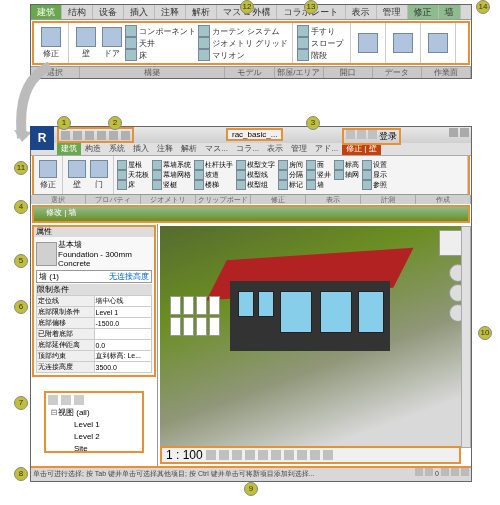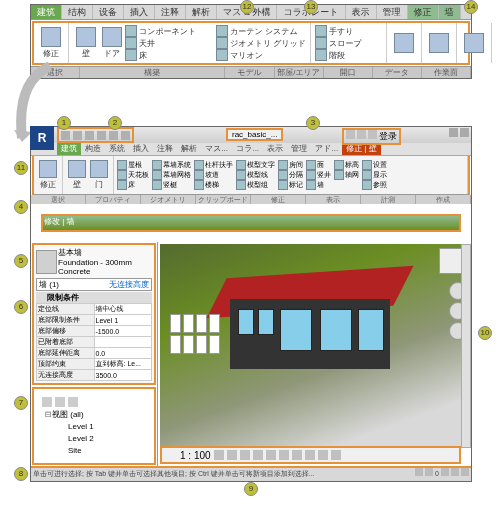--- a/index.html
+++ b/index.html
@@ -7,21 +7,21 @@
 
 .top-ribbon{position:absolute;left:30px;top:4px;width:440px;background:#fff;border:1px solid #666}
 .tr-tabs{height:14px;background:#d8d8d8;border-bottom:1px solid #999;display:flex}
 .tr-tab{padding:0 6px;font-size:9px;line-height:14px;color:#333;border-right:1px solid #bbb}
 .tr-tab.active{background:#6aa84f;color:#fff}
 .tr-tab.mod{background:#8fbc8f}
 .tr-body{display:flex;border:2px solid #e69138;margin:1px}
 .tr-group{display:flex;align-items:center;padding:2px 4px;border-right:1px solid #ccc}
 .bigbtn{width:26px;height:32px;display:flex;flex-direction:column;align-items:center;justify-content:center;font-size:8px;color:#333}
 .bigbtn .ico{width:18px;height:18px;background:#b0c4de;border:1px solid #789;margin-bottom:1px}
-.smallgrid{display:grid;grid-template-columns:auto auto;gap:0 20px;font-size:8px;color:#333}
+.smallgrid{display:grid;grid-template-columns:auto auto;gap:0 2px;font-size:8px;color:#333}
 .smallgrid span{display:flex;align-items:center;gap:2px;white-space:nowrap}
 .smallgrid .si{width:10px;height:10px;background:#a2c4c9;border:1px solid #789;display:inline-block}
 .tr-foot{height:11px;background:#c8c8c8;display:flex;font-size:8px;color:#555;border-top:1px solid #999}
 .tr-foot span{flex:1;text-align:center;border-right:1px solid #aaa}
 
 .arrow{position:absolute;left:12px;top:62px;width:40px;height:80px}
 
 .main{position:absolute;left:30px;top:126px;width:440px;height:354px;border:1px solid #666;background:#fff;display:flex;flex-direction:column}
 .titlebar{height:16px;background:linear-gradient(#e8e8e8,#d0d0d0);display:flex;align-items:center;position:relative}
 .appicon{width:24px;height:24px;background:#1c4587;position:absolute;left:-1px;top:-1px;display:flex;align-items:center;justify-content:center;color:#fff;font-size:12px;font-weight:bold;z-index:2}
@@ -38,64 +38,64 @@
 .menubar .mmod{background:#c2410c;color:#fff}
 .mribbon{height:38px;background:#f4f4f4;border-bottom:1px solid #999;display:flex;border-left:2px solid #e69138;border-right:2px solid #e69138;margin:0 1px}
 .mrib-g{display:flex;align-items:center;padding:1px 3px;border-right:1px solid #ccc}
 .mribbon .bigbtn{width:22px;height:34px}
 .mribbon .bigbtn .ico{width:16px;height:16px}
 .mrib-sm{display:grid;grid-template-columns:repeat(2,auto);gap:0 3px;font-size:7px}
 .mrib-sm span{display:flex;align-items:center;gap:1px;white-space:nowrap}
 .mrib-sm .si{width:8px;height:8px;background:#a2c4c9;border:1px solid #789;display:inline-block}
 .mrib-foot{height:9px;background:#d0d0d0;font-size:7px;color:#666;display:flex}
 .mrib-foot span{flex:1;text-align:center;border-right:1px solid #aaa}
-.optbar{height:14px;background:linear-gradient(#8fbc8f,#6b8e23);border:2px solid #e69138;margin:10px;color:#fff;font-size:8px;line-height:12px;padding-left:1px}
+.optbar{height:14px;background:linear-gradient(#8fbc8f,#6b8e23);border:2px solid #e69138;margin:1px;color:#fff;font-size:8px;line-height:12px;padding-left:12px}
 .content{flex:1;display:flex;overflow:hidden}
 .leftcol{width:126px;display:flex;flex-direction:column;border-right:1px solid #999}
 .props{flex:0 0 auto;border:2px solid #e69138;margin:1px;padding:2px;font-size:8px;background:#f8f8f8}
 .props .ptitle{height:10px;background:#ddd;margin:-2px -2px 2px -2px;padding-left:2px;line-height:10px;font-size:8px}
 .props .ptype{display:flex;gap:1px;align-items:center;margin-bottom:2px}
 .props .ptype .pim{width:22px;height:22px;background:#d0d0d0;border:1px solid #999}
 .props .sel{background:#fff;border:1px solid #999;padding:0 2px;margin-bottom:1px;display:flex;justify-content:space-between}
 .props table{width:100%;border-collapse:collapse;font-size:7px}
 .props td{border:1px solid #ccc;padding:0 1px;background:#fff}
 .props td.lbl{background:#efefef;width:50%}
 .props .link{color:#06c;text-decoration:underline}
-.browser{flex:1;border:2px solid #e69138;margin:1px;padding:8px;font-size:8px;background:#fff;overflow:hidden}
+.browser{flex:1;border:2px solid #e69138;margin:13px;padding:2px;font-size:8px;background:#fff;overflow:hidden}
 .browser .bhdr{display:flex;gap:3px;margin-bottom:2px}
 .browser .bhdr i{width:10px;height:10px;background:#ccc;display:inline-block}
 .tree{font-size:8px;line-height:12px}
 .tree .n0{padding-left:2px}
 .tree .n1{padding-left:14px}
 .tree .n2{padding-left:26px}
 .tree .tw{display:inline-block;width:8px;text-align:center;color:#666}
 .viewport{flex:1;position:relative;background:#fff}
 .vp-img{position:absolute;left:2px;top:2px;right:10px;bottom:18px}
 .ground{position:absolute;left:0;top:0;right:0;bottom:0;background:linear-gradient(160deg,#556b2f 0%,#6b8e23 30%,#8f9779 60%,#d9d9d9 85%)}
 .house-body{position:absolute;left:70px;top:55px;width:160px;height:70px;background:#333}
 .house-roof{position:absolute;left:60px;top:28px;width:180px;height:40px;background:#b22222;transform:skewX(-30deg) rotate(-4deg)}
 .win{position:absolute;background:#87ceeb;border:1px solid #222}
 .cube{position:absolute;right:6px;top:6px;width:24px;height:24px;background:#eee;border:1px solid #999}
 .nav{position:absolute;right:4px;top:40px;width:18px;height:60px}
 .nav i{display:block;width:16px;height:16px;background:#ddd;border:1px solid #999;border-radius:50%;margin-bottom:2px}
-.vctrl{position:absolute;left:2px;bottom:2px;right:10px;height:14px;border:2px solid #e69138;background:#f0f0f0;display:flex;align-items:center;gap:3px;padding:0 18px;font-size:10px}
+.vctrl{position:absolute;left:2px;bottom:2px;right:10px;height:14px;border:2px solid #e69138;background:#f0f0f0;display:flex;align-items:center;gap:3px;padding:0 4px;font-size:12px}
 .vctrl i{width:10px;height:10px;background:#c0c0c0;display:inline-block}
 .vscroll{position:absolute;right:0;top:2px;width:8px;bottom:18px;background:#e0e0e0;border:1px solid #aaa}
 .status{height:13px;background:#d8d8d8;border-top:2px solid #e69138;font-size:7px;color:#444;padding:0 2px;line-height:11px;display:flex;justify-content:space-between}
 .status .sright{display:flex;gap:2px}
 .status .sright i{width:8px;height:8px;background:#bbb;display:inline-block}
 .wclose{position:absolute;right:1px;top:1px;display:flex;gap:1px}
 .wclose div{width:12px;height:10px;background:#ccc;border:1px solid #888;font-size:8px;text-align:center;line-height:9px}
 </style>
 </head>
 <body>
 
 <div class="callout" style="left:240px;top:0">12</div>
 <div class="callout" style="left:304px;top:0">13</div>
-<div class="callout" style="left:464px;top:40">14</div>
+<div class="callout" style="left:476px;top:40">14</div>
 <div class="callout" style="left:57px;top:116px">1</div>
 <div class="callout" style="left:108px;top:116px">2</div>
 <div class="callout" style="left:306px;top:116px">3</div>
 <div class="callout" style="left:14px;top:161px">11</div>
 <div class="callout" style="left:14px;top:200px">4</div>
 <div class="callout" style="left:14px;top:254px">5</div>
 <div class="callout" style="left:14px;top:300px">6</div>
 <div class="callout" style="left:14px;top:396px">7</div>
 <div class="callout" style="left:14px;top:467px">8</div>
 <div class="callout" style="left:244px;top:482px">9</div>
@@ -374,32 +374,33 @@
       <span>クリップボード</span>
       <span>修正</span>
       <span>表示</span>
       <span>計測</span>
       <span>作成</span>
   </div>
   <div class="optbar">修改 | 墙</div>
   <div class="content">
     <div class="leftcol">
       <div class="props">
+        <div class="ptitle">属性</div>
         <div class="ptype">
           <div class="pim"></div>
           <div>
               <div>基本墙</div>
               <div>Foundation - 300mm Concrete</div>
             </div>
         </div>
         <div class="sel">
             <span>墙 (1)</span>
             <span style="color:#06c">无连接高度</span>
           </div>
-        <div style="background:#ddd;font-weight:bold;padding:0 11px">限制条件</div>
+        <div style="background:#ddd;font-weight:normal;padding:0 1px">限制条件</div>
         <table>
           <tbody>
               <tr>
                 <td class="lbl">定位线</td>
                 <td>墙中心线</td>
               </tr>
           <tr>
                 <td class="lbl">底部限制条件</td>
                 <td>Level 1</td>
               </tr>

